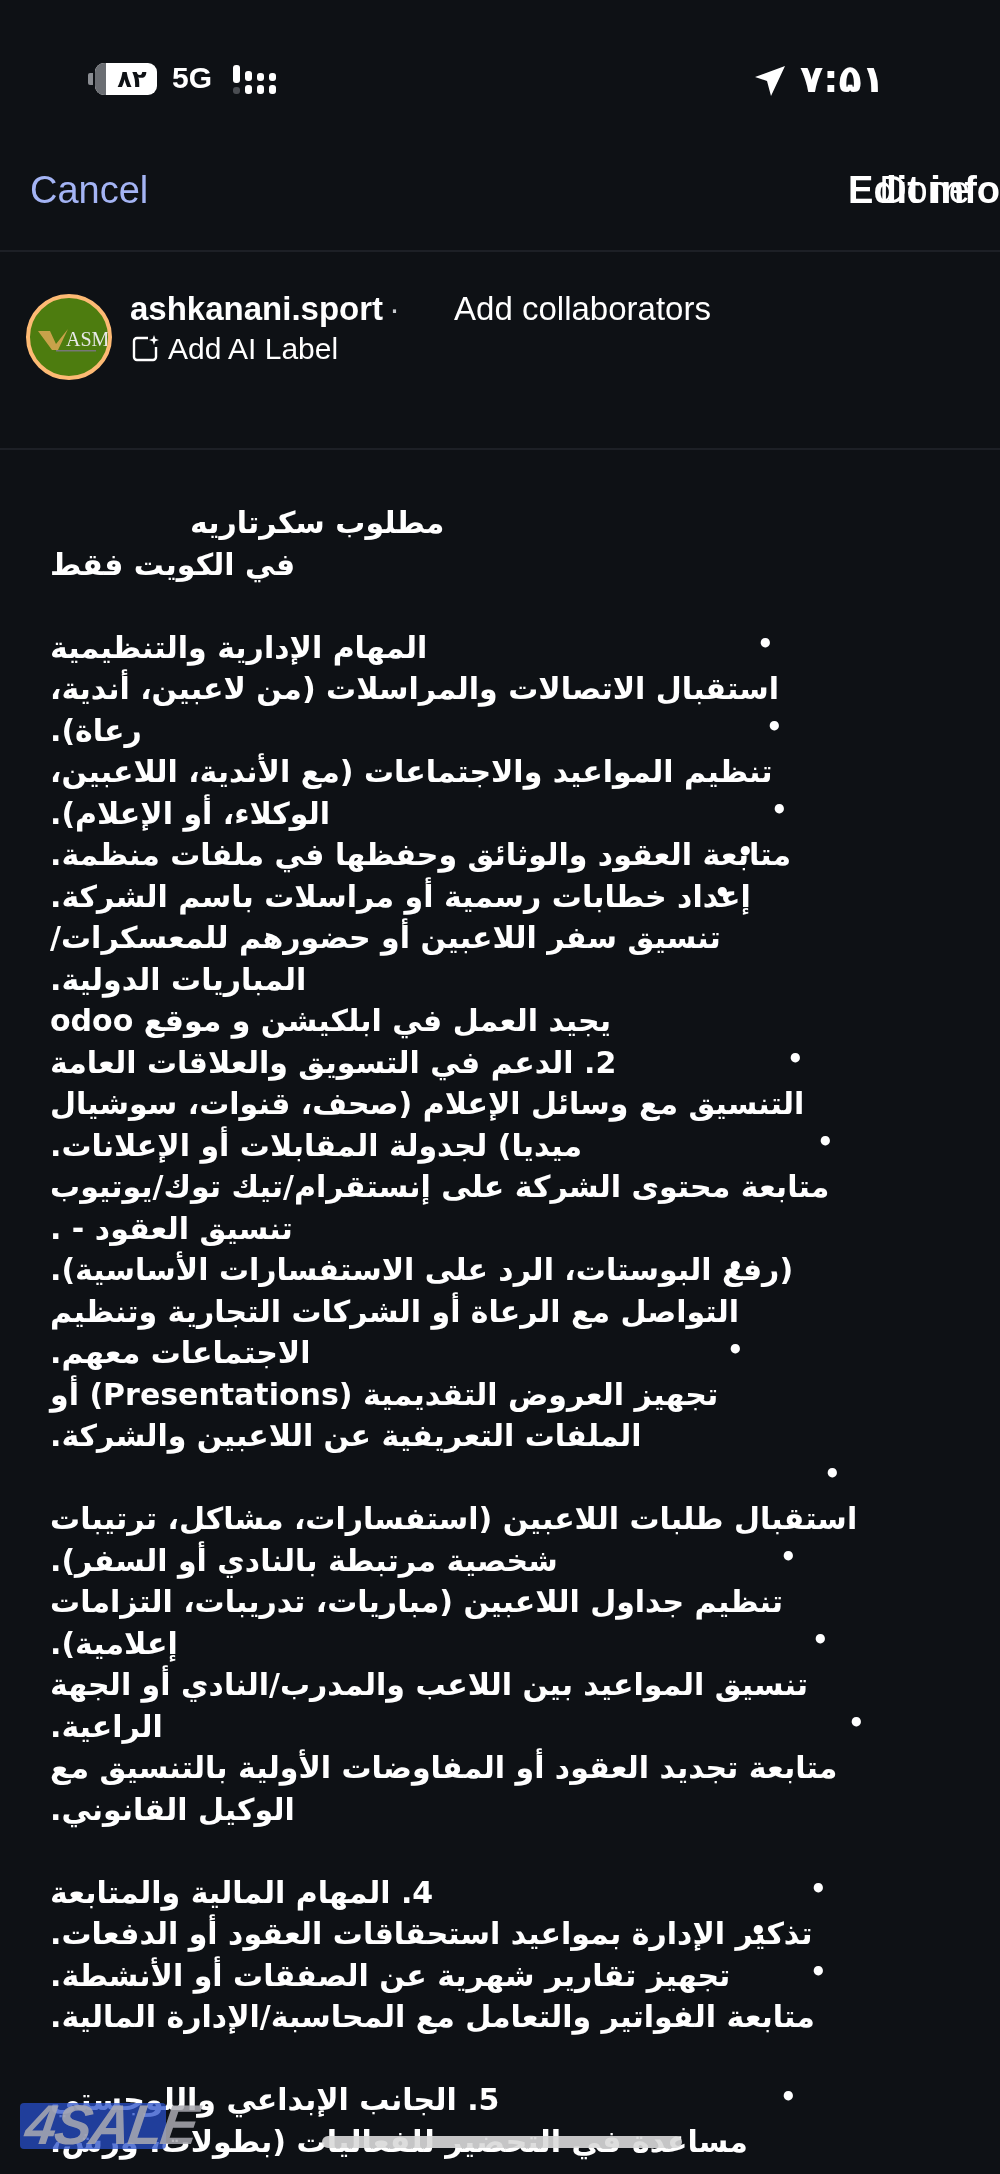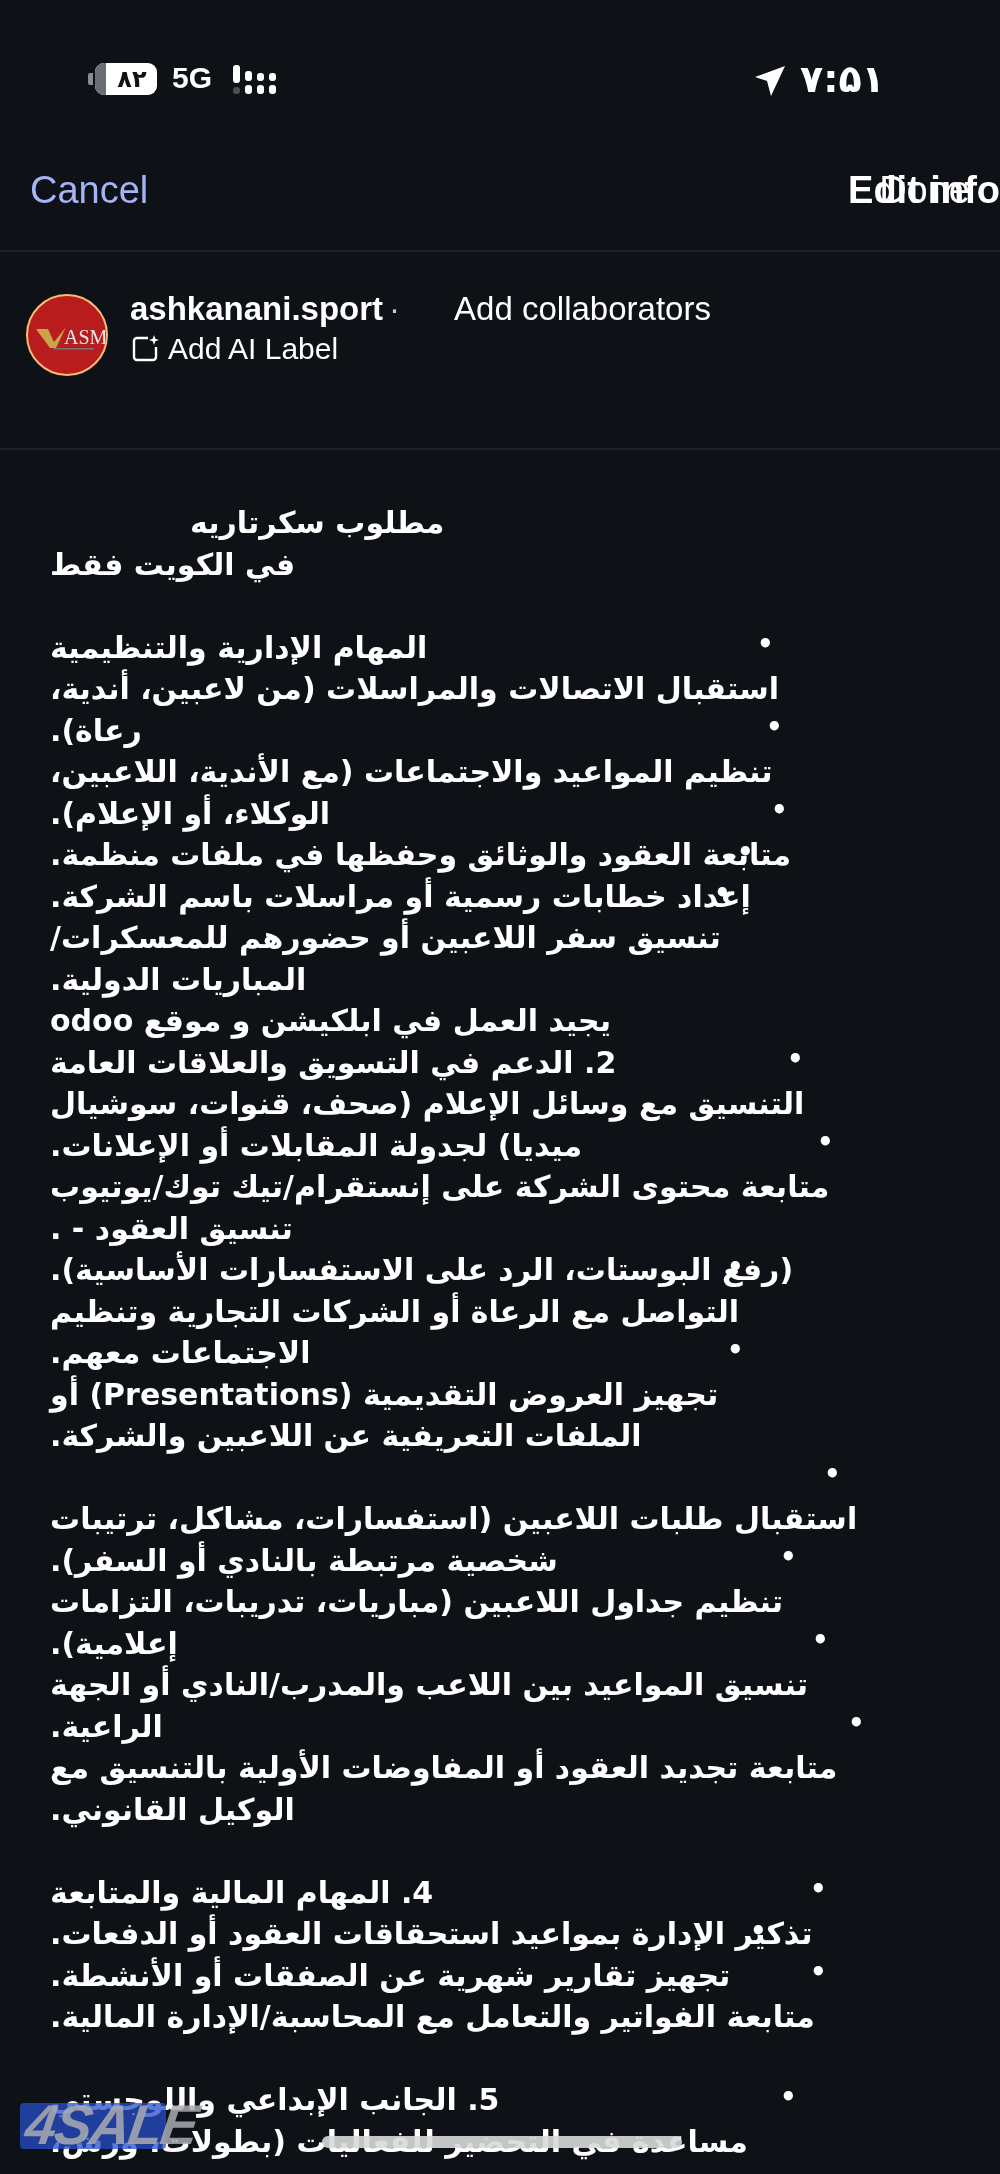--- a/index.html
+++ b/index.html
@@ -159,22 +159,22 @@
       width: 1000px;
       height: 90px;
     }
     .avatar {
       position: absolute;
       left: 26px;
       top: 4px;
       width: 78px;
       height: 78px;
       border-radius: 50%;
-      background: #b91c1c;
-      border: 2px solid #fdba74;
+      background: #4d7c0f;
+      border: 4px solid #fdba74;
       overflow: hidden;
     }
     .avatar svg {
       position: absolute;
       left: 0;
       top: 0;
     }
     .account-line1 {
       position: absolute;
       left: 130px;

